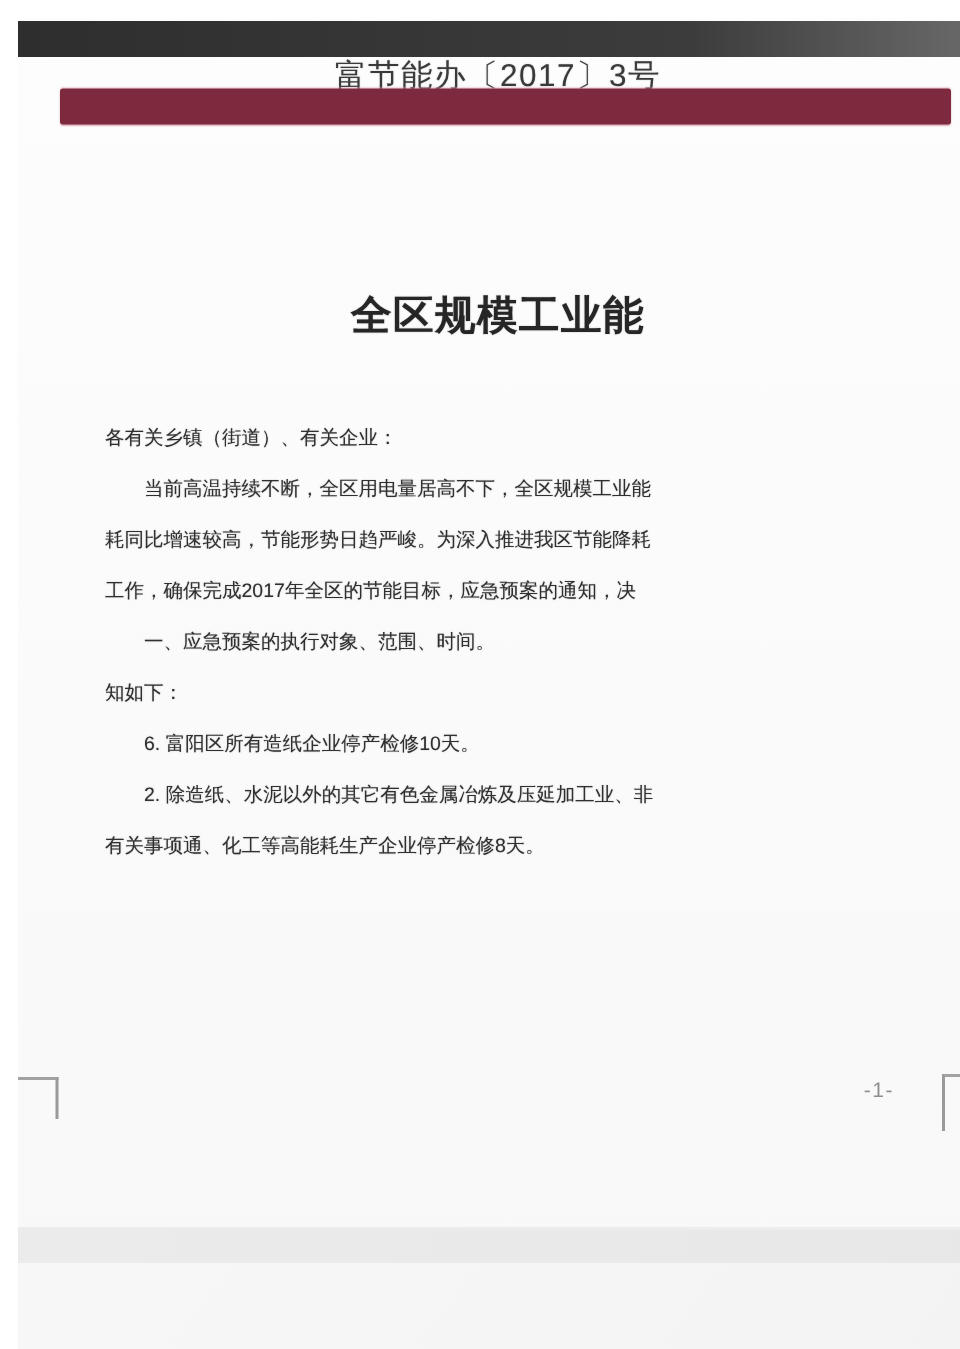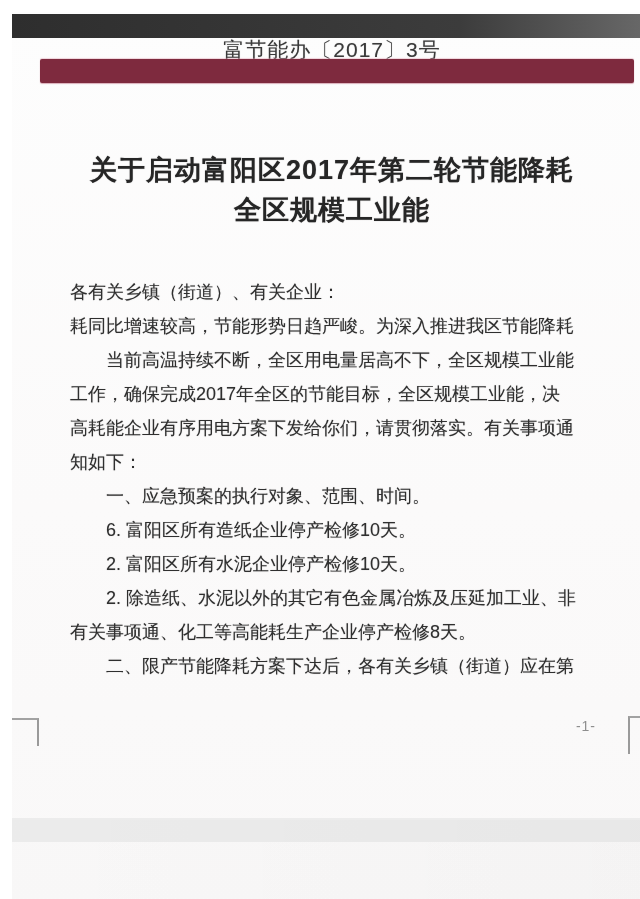--- a/index.html
+++ b/index.html
@@ -50,21 +50,21 @@
     color: #262626;
     letter-spacing: 1px;
     text-shadow: 0 0 1px rgba(40,40,40,.4);
   }
   .body-text {
     position: absolute;
     top: 241px; left: 34px; width: 580px;
   }
   .body-text .line {
     height: 34px;
-    font-size: 18px;
+    font-size: 13px;
     line-height: 30px;
     color: #2f2f2f;
     white-space: nowrap;
     text-shadow: 0 0 1px rgba(50,50,50,.35);
   }
   
   .corner-bl {
     position: absolute;
     left: 0; top: 706px;
     width: 27px; height: 28px;
@@ -103,50 +103,47 @@
 
 <div class="page">
 
   <div class="top-line"></div>
 
   <div class="doc-number">富节能办〔2017〕3号</div>
 
   <div class="red-line"></div>
 
   <h1 class="title">
-    <span>关于启动富阳区2017年第二轮节能降耗</span><br>
+    <br>
     <span>全区规模工业能</span>
   </h1>
 
   <div class="body-text">
 
       <div class="line">各有关乡镇（街道）、有关企业：</div>
 
+      <div class="line">　　当前高温持续不断，全区用电量居高不下，全区规模工业能</div>
+
       <div class="line">耗同比增速较高，节能形势日趋严峻。为深入推进我区节能降耗</div>
 
-      <div class="line">　　当前高温持续不断，全区用电量居高不下，全区规模工业能</div>
-
-      <div class="line">工作，确保完成2017年全区的节能目标，全区规模工业能，决</div>
+      <div class="line">工作，确保完成2017年全区的节能目标，应急预案的通知，决</div>
 
 
-      <div class="line">高耗能企业有序用电方案下发给你们，请贯彻落实。有关事项通</div>
+
+      <div class="line">　　一、应急预案的执行对象、范围、时间。</div>
 
       <div class="line">知如下：</div>
 
-      <div class="line">　　一、应急预案的执行对象、范围、时间。</div>
-
       <div class="line">　　6. 富阳区所有造纸企业停产检修10天。</div>
 
-      <div class="line">　　2. 富阳区所有水泥企业停产检修10天。</div>
 
       <div class="line">　　2. 除造纸、水泥以外的其它有色金属冶炼及压延加工业、非</div>
 
       <div class="line">有关事项通、化工等高能耗生产企业停产检修8天。</div>
 
-      <div class="line">　　二、限产节能降耗方案下达后，各有关乡镇（街道）应在第</div>
     </div>
 
   <div class="corner-bl"></div>
   <div class="page-number">-1-</div>
   <div class="corner-br"></div>
 
   <div class="scan-line"></div>
   <div class="bottom-tint"></div>
 
 </div>

